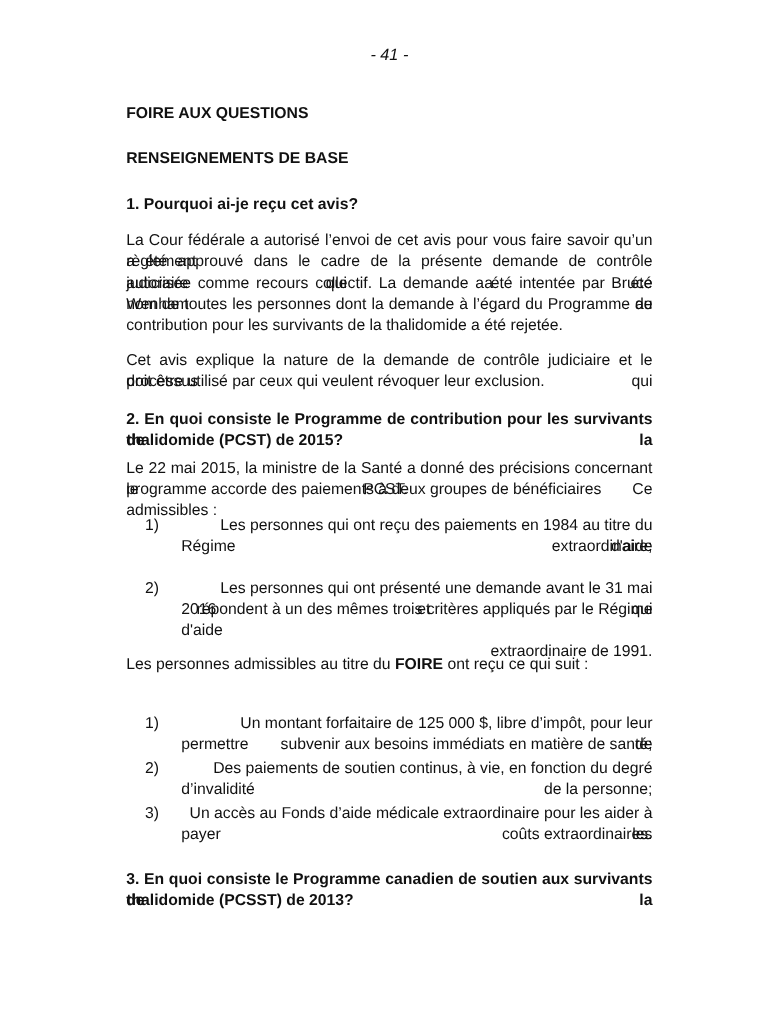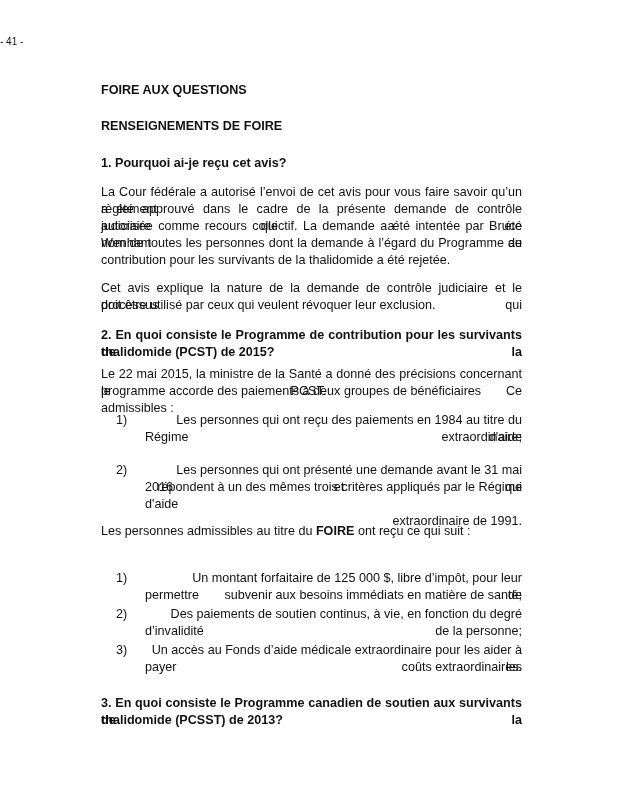--- a/index.html
+++ b/index.html
@@ -1,35 +1,35 @@
 <!DOCTYPE html>
 <html><head>
 <meta charset="utf-8">
 <style>
   html, body { margin: 0; padding: 0; background: #ffffff; }
   body { width: 623px; height: 807px; position: relative; overflow: hidden;
          font-family: "Liberation Sans", sans-serif; color: #111; }
-  .page-num { position: absolute; top: 36px; left: 0; width: 623px; 
-              font-size: 10px; }
+  .page-num { position: absolute; top: 36px; left: 0; width: 623px; text-align: center;
+              font-size: 13px; font-style: italic; }
   .content { position: absolute; left: 101px; width: 421px; top: 0; font-size: 12.6px; line-height: 17px; }
   .abs { position: absolute; left: 0; width: 421px; }
   .bold { font-weight: bold; }
   .just-last { text-align: justify; text-align-last: justify; }
   .li { position: absolute; left: 0; width: 421px; }
   .li .num { position: absolute; left: 15px; }
   .li .txt { position: absolute; left: 44px; width: 377px; text-align: right; }
 </style>
 </head>
 <body>
 
 <div class="page-num">- 41 -</div>
 
 <div class="content">
   <div class="abs bold" style="top:82px">FOIRE AUX QUESTIONS</div>
-  <div class="abs bold" style="top:118px">RENSEIGNEMENTS DE FOIRE</div>
+  <div class="abs bold" style="top:118px">RENSEIGNEMENTS DE BASE</div>
 
   <div class="abs bold" style="top:155px">1. Pourquoi ai-je reçu cet avis?</div>
 
   <div class="abs just-last" style="top:184px">La Cour fédérale a autorisé l’envoi de cet avis pour vous faire savoir qu’un règlement</div>
   <div class="abs just-last" style="top:201px">a été approuvé dans le cadre de la présente demande de contrôle judiciaire qui a été</div>
   <div class="abs just-last" style="top:218px">autorisée comme recours collectif. La demande a été intentée par Bruce Wenham au</div>
   <div class="abs just-last" style="top:235px">nom de toutes les personnes dont la demande à l’égard du Programme de</div>
   <div class="abs" style="top:252px">contribution pour les survivants de la thalidomide a été rejetée.</div>
 
   <div class="abs just-last" style="top:280px">Cet avis explique la nature de la demande de contrôle judiciaire et le processus qui</div>

